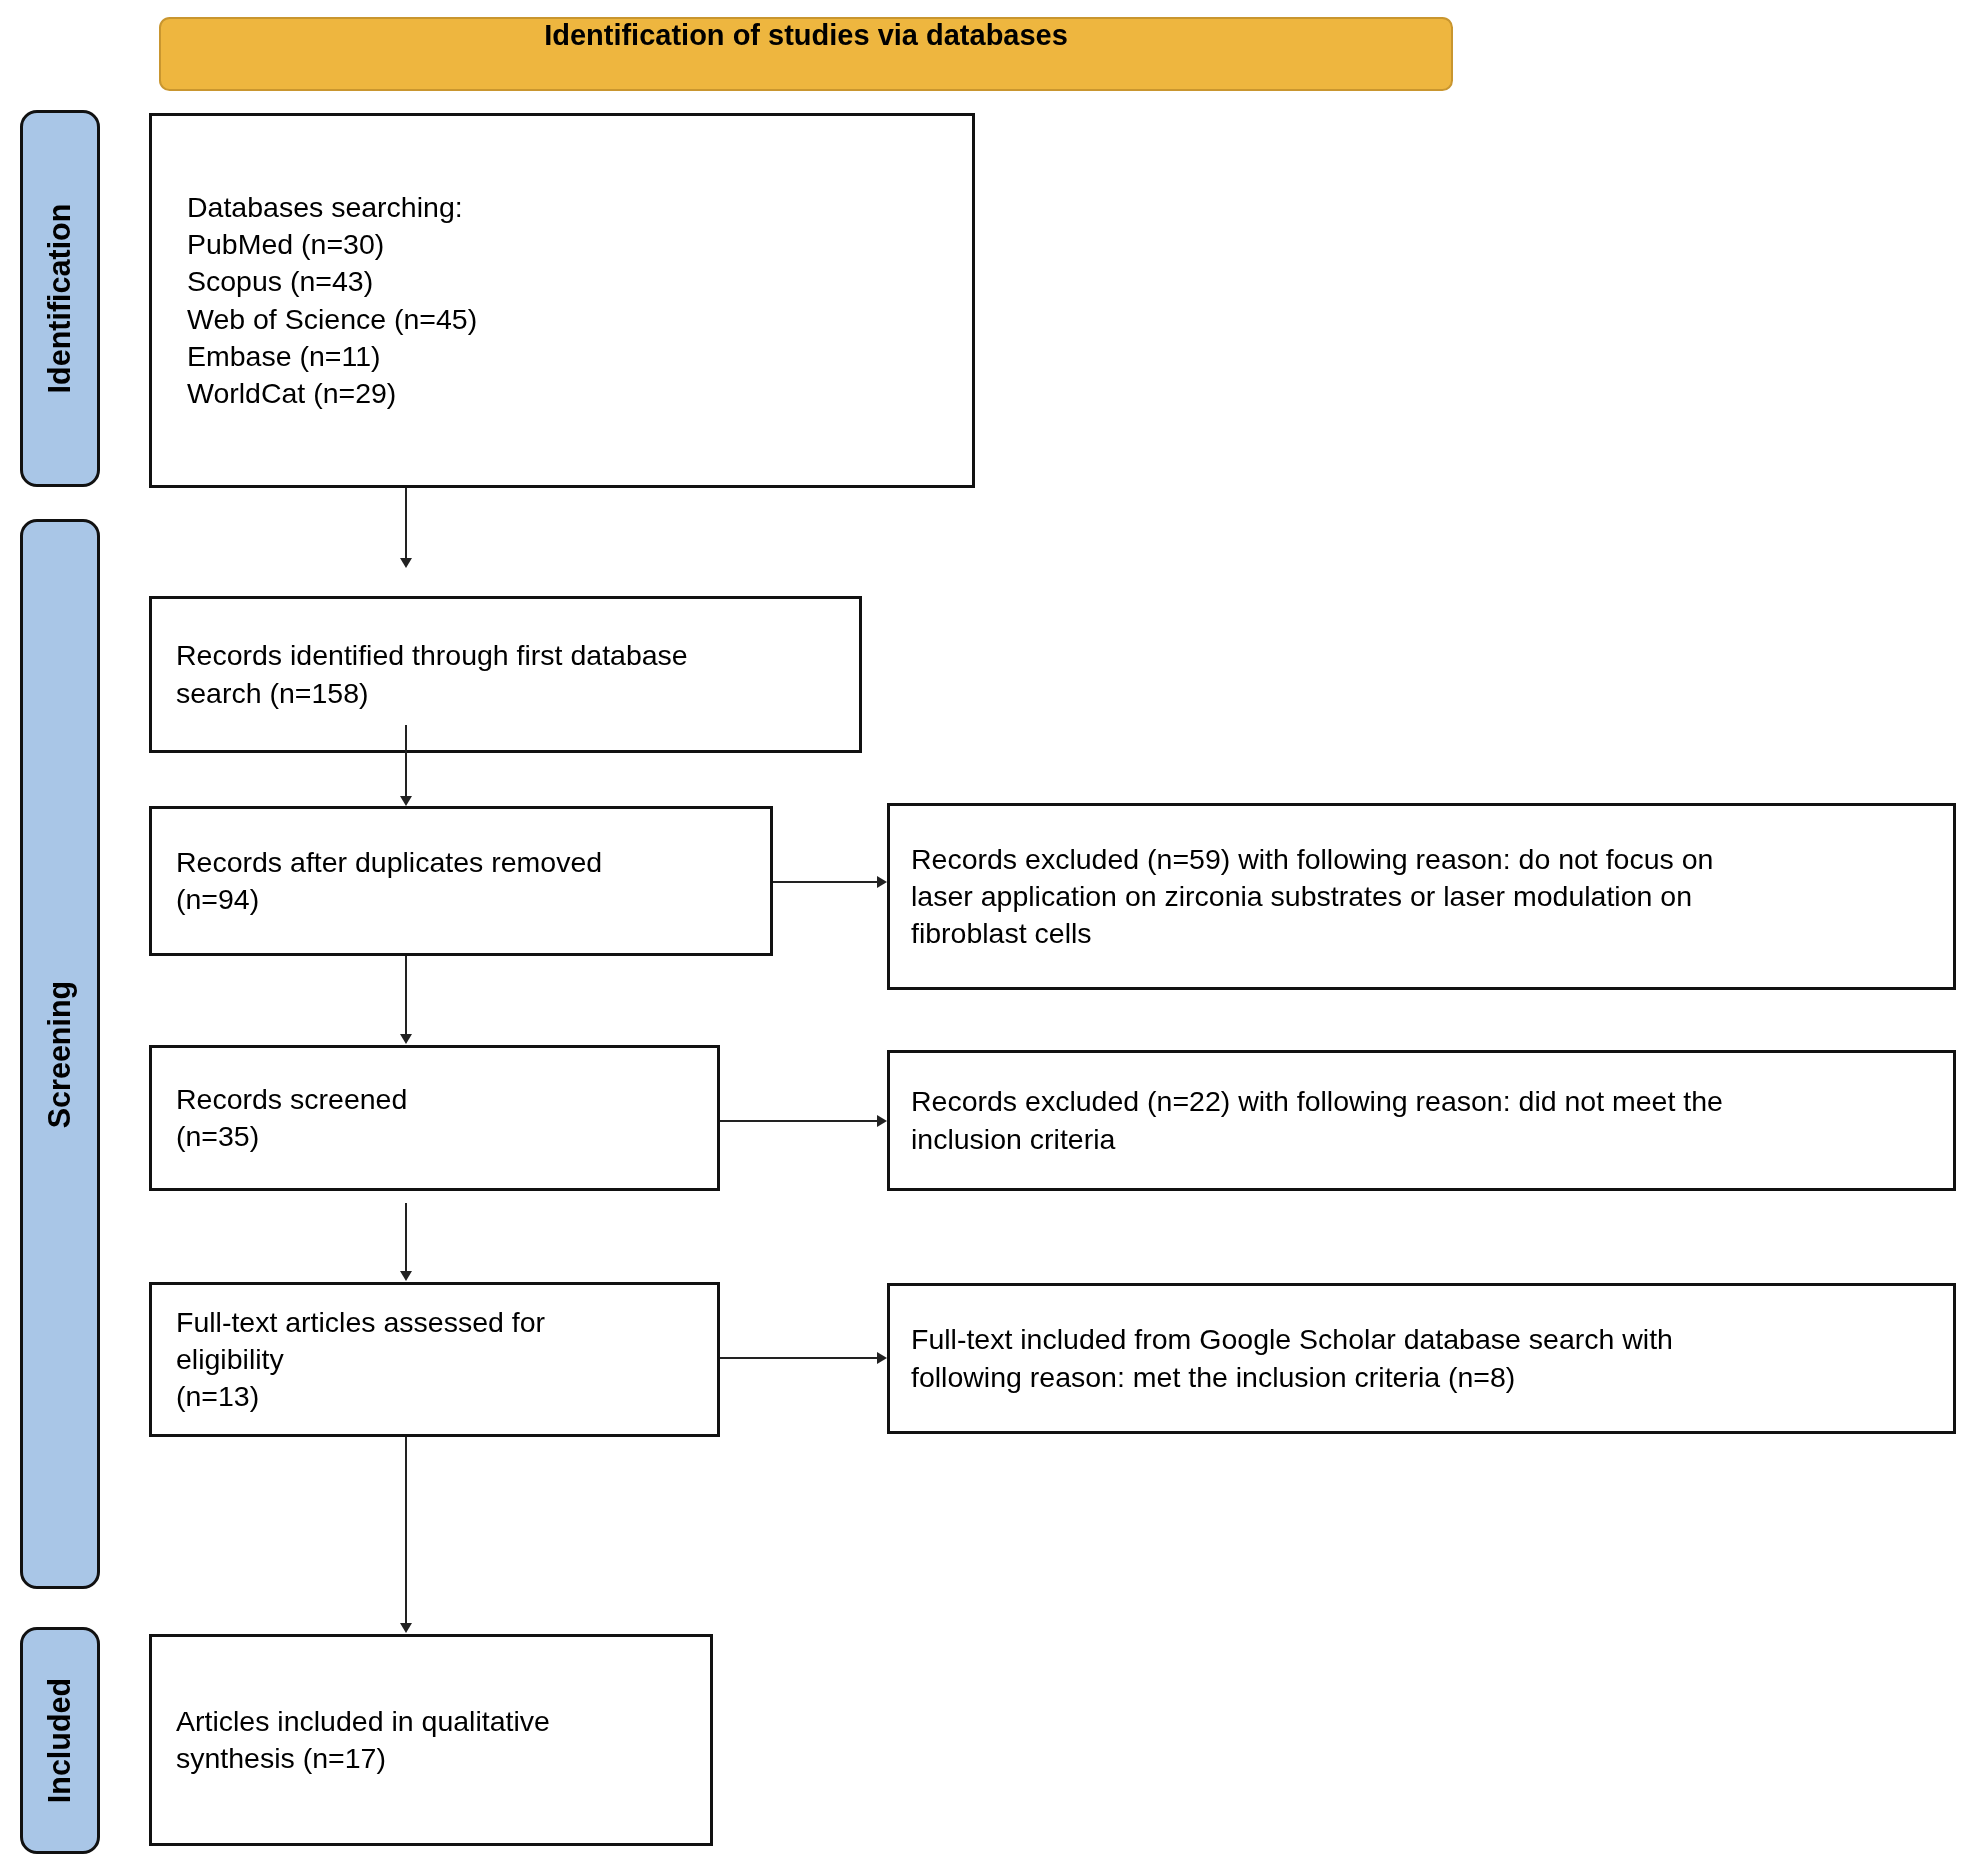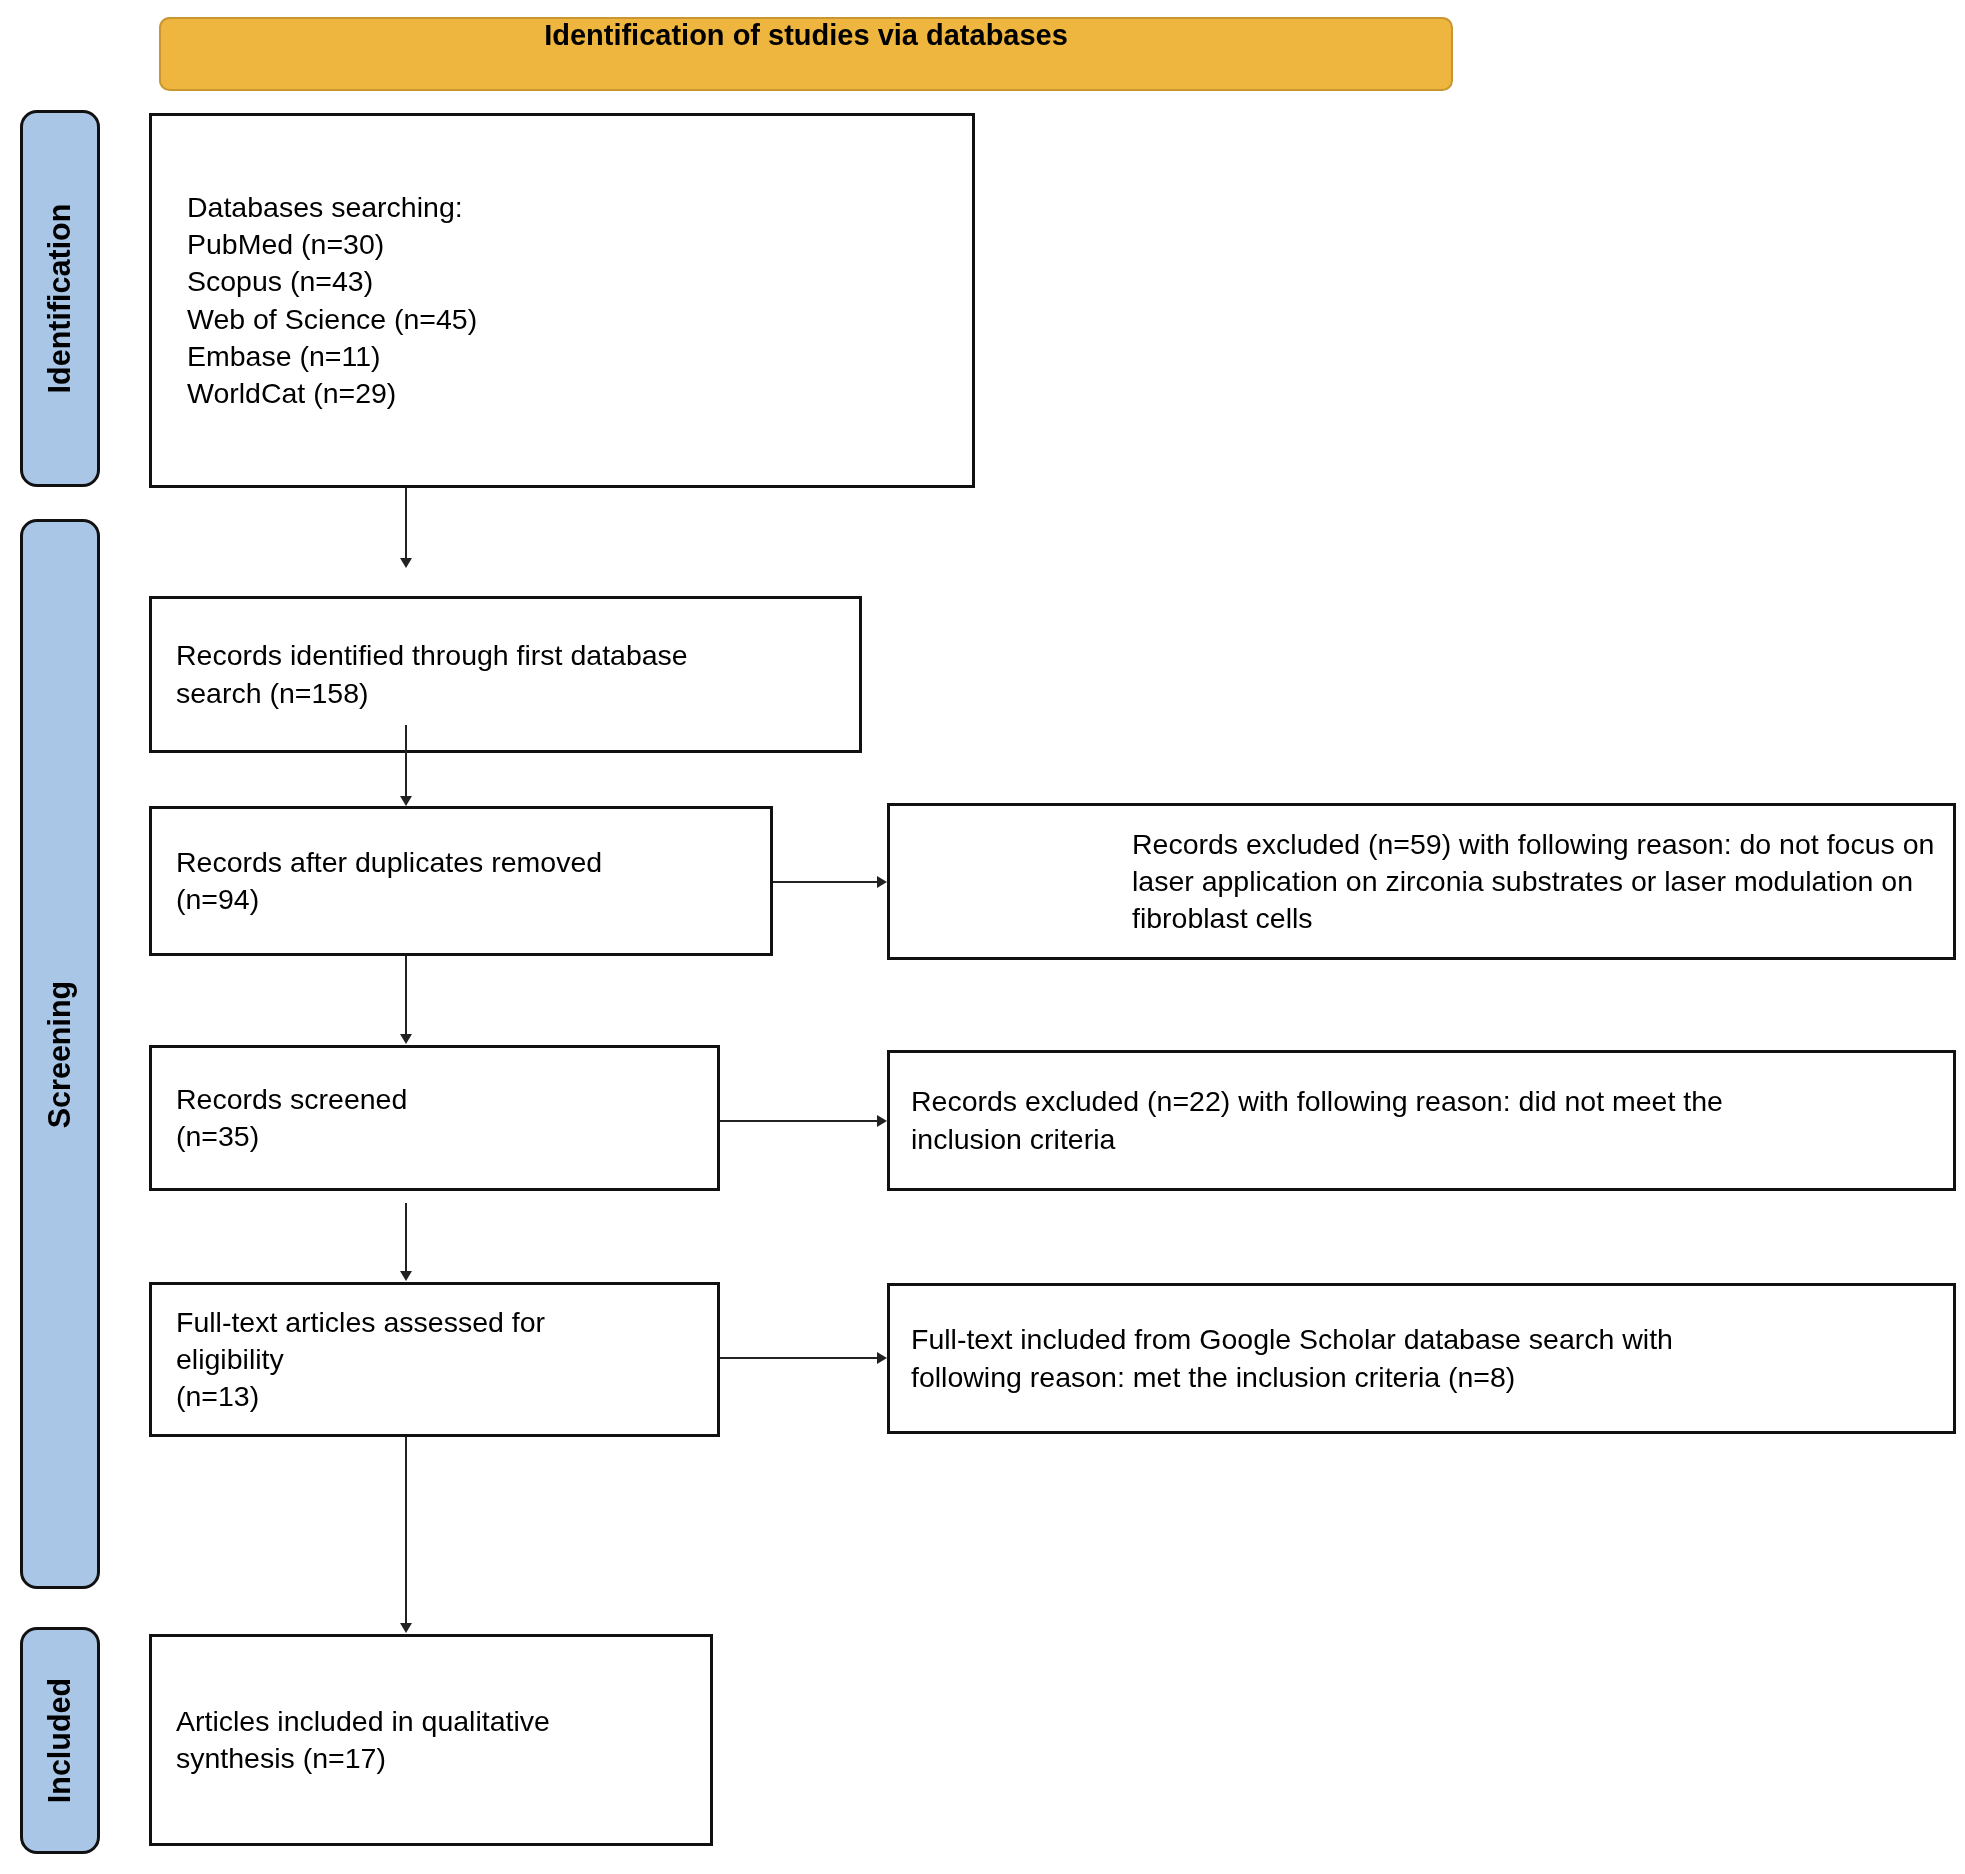--- a/index.html
+++ b/index.html
@@ -41,21 +41,21 @@
     box-sizing:border-box; display:flex; align-items:center;
     font-size:28.5px; line-height:1.3;
   }
   .fbox .txt{white-space:pre-line; display:block;}
   .b1{left:149px; top:113px;  width:826px; height:375px; padding:0 20px 0 35px;}
   .b2{left:149px; top:568px;  width:713px; height:157px; padding:0 13.3px 0 24px;margin-top:28px;}
   .b3{left:149px; top:806px; width:624px;  height:150px; padding:0 13.3px 0 24px;}
   .b4{left:149px; top:1045px; width:571px;  height:146px; padding:0 13.3px 0 24px;}
   .b5{left:149px; top:1282px; width:571px;  height:155px; padding:0 13.3px 0 24px;}
   .b6{left:149px; top:1634px; width:564px;  height:212px; padding:0 13.3px 0 24px;}
-  .s1{left:887px; top:803px; width:1069px; height:157px; padding:0 18.6px 0 21px;justify-content:flex-end;}
+  .s1{left:887px; top:803px; width:1069px; height:187px; padding:0 18.6px 0 21px;}
   .s2{left:887px; top:1050px; width:1069px; height:141px; padding:0 18.6px 0 21px;}
   .s3{left:887px; top:1283px; width:1069px; height:151px; padding:0 18.6px 0 21px;}
   
   .varrow{position:absolute; left:405px; width:2px; background:var(--arrow);}
   .varrow::after{
     content:''; position:absolute; top:100%; left:-5.3px;
     border:6px solid transparent; border-top:10.6px solid var(--arrow);
     border-bottom:0;
   }
   .v1{top:488px;  height:70px;}

